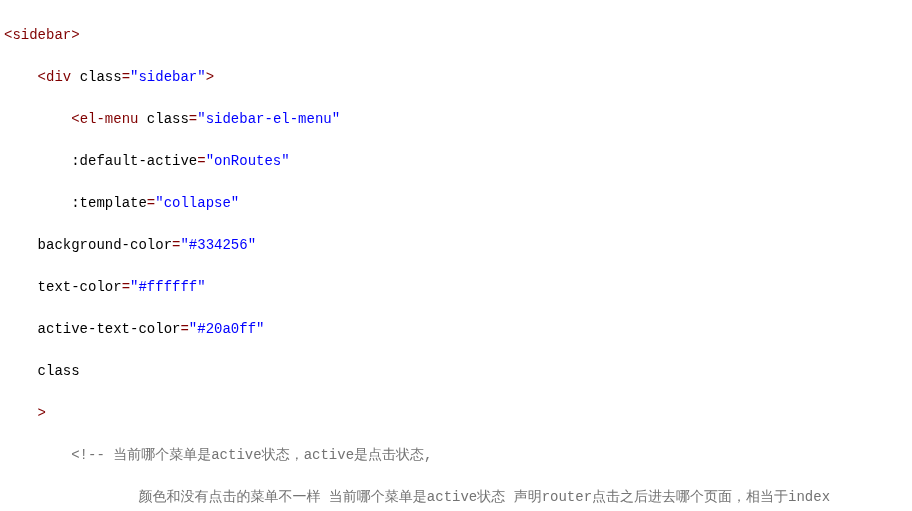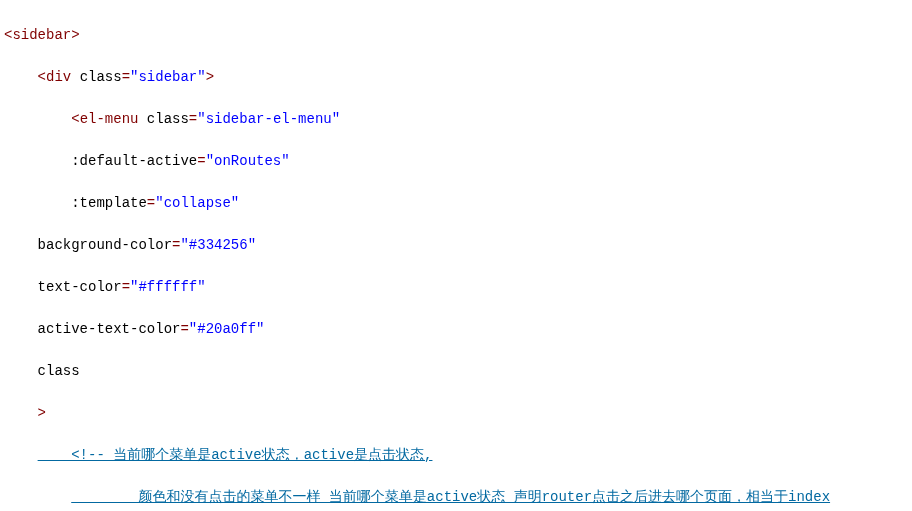--- a/index.html
+++ b/index.html
@@ -16,21 +16,21 @@
       position: relative;
     }
     .line {
       display: block;
       min-height: 21px;
     }
     .tag { color: #800000; }
     .attr-name { color: #000000; }
     .attr-value { color: #0000ff; }
     .punct { color: #800000; }
-    .comment { color: #0369a1; text-decoration: underline; }
+    .comment { color: #737373; }
   </style>
 </head>
 <body>
 
 <div class="code-container">
 <span class="line"><span class="punct">&lt;</span><span class="tag">sidebar</span><span class="punct">&gt;</span></span>
 <span class="line">    <span class="punct">&lt;</span><span class="tag">div</span> <span class="attr-name">class</span><span class="punct">=</span><span class="attr-value">"sidebar"</span><span class="punct">&gt;</span></span>
 <span class="line">        <span class="punct">&lt;</span><span class="tag">el-menu</span> <span class="attr-name">class</span><span class="punct">=</span><span class="attr-value">"sidebar-el-menu"</span></span>
 <span class="line">        <span class="attr-name">:default-active</span><span class="punct">=</span><span class="attr-value">"onRoutes"</span></span>
 <span class="line">        <span class="attr-name">:template</span><span class="punct">=</span><span class="attr-value">"collapse"</span></span>

